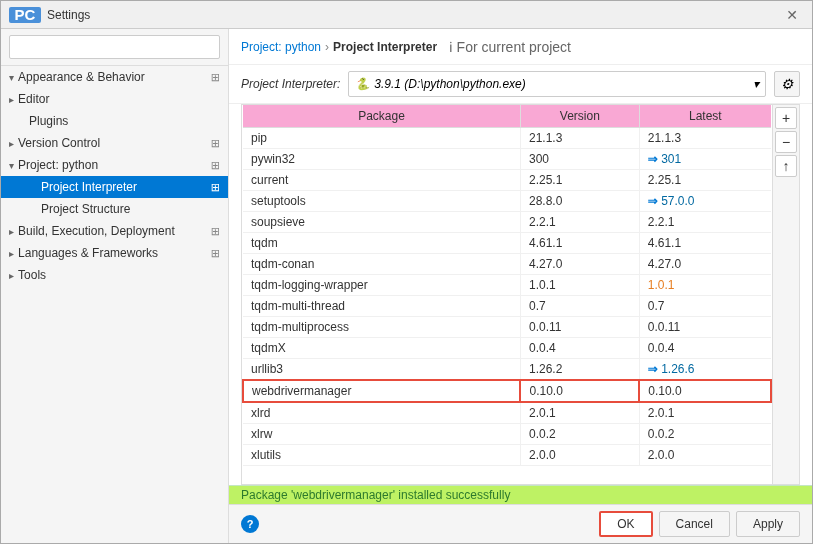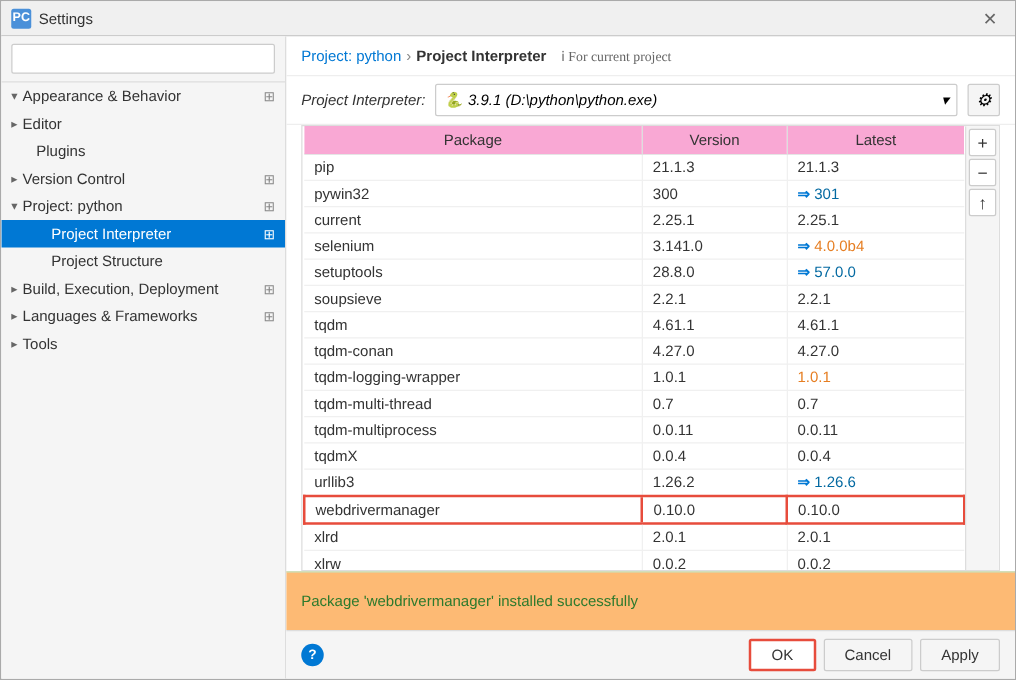--- a/index.html
+++ b/index.html
@@ -2,21 +2,21 @@
 <html><head>
   <meta charset="utf-8">
   <style>
     * { box-sizing: border-box; margin: 0; padding: 0; }
     body { font-family: 'Segoe UI', Arial, sans-serif; font-size: 12px; background: #fff; width: 813px; height: 544px; overflow: hidden; }
 
     .window { width: 813px; height: 544px; background: #fff; border: 1px solid #aaa; display: flex; flex-direction: column; }
 
     .title-bar { background: #f0f0f0; height: 28px; display: flex; align-items: center; padding: 0 8px; border-bottom: 1px solid #ccc; justify-content: space-between; }
     .title-bar-left { display: flex; align-items: center; gap: 6px; }
-    .title-bar-icon { width: 16px; height: 16px; background: #4a90d9; border-radius: 2px; display: flex; align-items: center; justify-content: center; color: white; font-size: 10px; font-weight: bold; }
+    .title-bar-icon { width: 32px; height: 16px; background: #4a90d9; border-radius: 2px; display: flex; align-items: center; justify-content: center; color: white; font-size: 15px; font-weight: bold; }
     .title-bar-text { font-size: 12px; color: #333; }
     .title-bar-close { cursor: pointer; font-size: 14px; color: #666; background: none; border: none; padding: 2px 6px; }
 
     .main-content { display: flex; flex: 1; overflow: hidden; }
 
     
     .sidebar { width: 228px; background: #f5f5f5; border-right: 1px solid #ddd; display: flex; flex-direction: column; overflow-y: auto; }
 
     .search-box { padding: 6px 8px; border-bottom: 1px solid #ddd; }
     .search-input { width: 100%; height: 24px; border: 1px solid #ccc; border-radius: 2px; padding: 2px 6px; font-size: 11px; background: #fff; }
@@ -30,21 +30,21 @@
     .nav-icon { font-size: 11px; color: #888; }
     .nav-item.active .nav-icon { color: white; }
 
     
     .right-panel { flex: 1; display: flex; flex-direction: column; overflow: hidden; }
 
     .breadcrumb { padding: 8px 12px; display: flex; align-items: center; gap: 4px; font-size: 12px; border-bottom: 1px solid #eee; }
     .breadcrumb-link { color: #0078d4; cursor: pointer; }
     .breadcrumb-arrow { color: #888; }
     .breadcrumb-current { font-weight: bold; color: #333; }
-    .breadcrumb-note { color: #666; margin-left: 8px; font-size: 11px; font-family: Liberation Serif, serif; }
+    .breadcrumb-note { color: #666; margin-left: 8px; font-size: 14px; }
 
     .interpreter-row { padding: 6px 12px; display: flex; align-items: center; gap: 8px; border-bottom: 1px solid #eee; font-style: italic; }
     .interpreter-label { font-size: 12px; color: #333; white-space: nowrap; }
     .interpreter-select { flex: 1; height: 26px; border: 1px solid #ccc; border-radius: 2px; padding: 0 6px; font-size: 12px; background: #fff; display: flex; align-items: center; justify-content: space-between; cursor: pointer; }
     .interpreter-select-text { display: flex; align-items: center; gap: 4px; }
     .python-icon { color: #4a90d9; }
     .interpreter-gear { width: 26px; height: 26px; border: 1px solid #ccc; border-radius: 2px; display: flex; align-items: center; justify-content: center; cursor: pointer; background: #f5f5f5; font-size: 14px; }
     .table-wrapper { position: relative; display: flex; }
     .table-container { flex: 1; overflow-y: auto; }
 
@@ -56,21 +56,21 @@
     .highlighted-row td { border: 2px solid #e74c3c !important; }
     .highlighted-row td:first-child { border-right: none !important; }
     .highlighted-row td:last-child { border-left: none !important; }
     .update-arrow { color: #0078d4; font-weight: bold; }
     .update-version { color: #0369a1; }
     .orange-version { color: #e67e22; }
 
     .table-buttons { display: flex; flex-direction: column; gap: 2px; padding: 2px; border-left: 1px solid #ddd; background: #f5f5f5; }
     .table-btn { width: 22px; height: 22px; border: 1px solid #ccc; background: #fff; display: flex; align-items: center; justify-content: center; cursor: pointer; font-size: 14px; border-radius: 2px; color: #333; }
 
-    .status-bar { padding: 16px 12px; background: #fdba74; border-top: 1px solid #c3e6c3; color: #2d7a2d; font-size: 12px; }
+    .status-bar { padding: 2px 12px; background: #bef264; border-top: 1px solid #c3e6c3; color: #2d7a2d; font-size: 12px; }
 
     .bottom-bar { padding: 6px 12px; display: flex; align-items: center; justify-content: space-between; border-top: 1px solid #ddd; background: #f5f5f5; }
     .bottom-left { display: flex; align-items: center; }
     .help-icon { width: 18px; height: 18px; border-radius: 50%; background: #0078d4; color: white; display: flex; align-items: center; justify-content: center; font-size: 11px; font-weight: bold; cursor: pointer; }
     .bottom-buttons { display: flex; gap: 6px; align-items: center; }
     .btn { height: 26px; padding: 0 16px; border: 1px solid #ccc; border-radius: 2px; background: #f5f5f5; cursor: pointer; font-size: 12px; color: #333; }
     .btn-ok { border: 2px solid #e74c3c; background: #fff; color: #333; font-weight: normal; }
   </style>
 </head>
 <body>
@@ -184,25 +184,20 @@
                     <td>pywin32</td>
                     <td>300</td>
                     <td><span class="update-arrow">⇒ </span><span class="update-version">301</span></td>
                   </tr>
                   <tr>
                     <td>current</td>
                     <td>2.25.1</td>
                     <td>2.25.1</td>
                   </tr>
                   <tr>
-                    <td>selenium</td>
-                    <td>3.141.0</td>
-                    <td><span class="update-arrow">⇒ </span><span class="orange-version">4.0.0b4</span></td>
-                  </tr>
-                  <tr>
                     <td>setuptools</td>
                     <td>28.8.0</td>
                     <td><span class="update-arrow">⇒ </span><span class="update-version">57.0.0</span></td>
                   </tr>
                   <tr>
                     <td>soupsieve</td>
                     <td>2.2.1</td>
                     <td>2.2.1</td>
                   </tr>
                   <tr>

